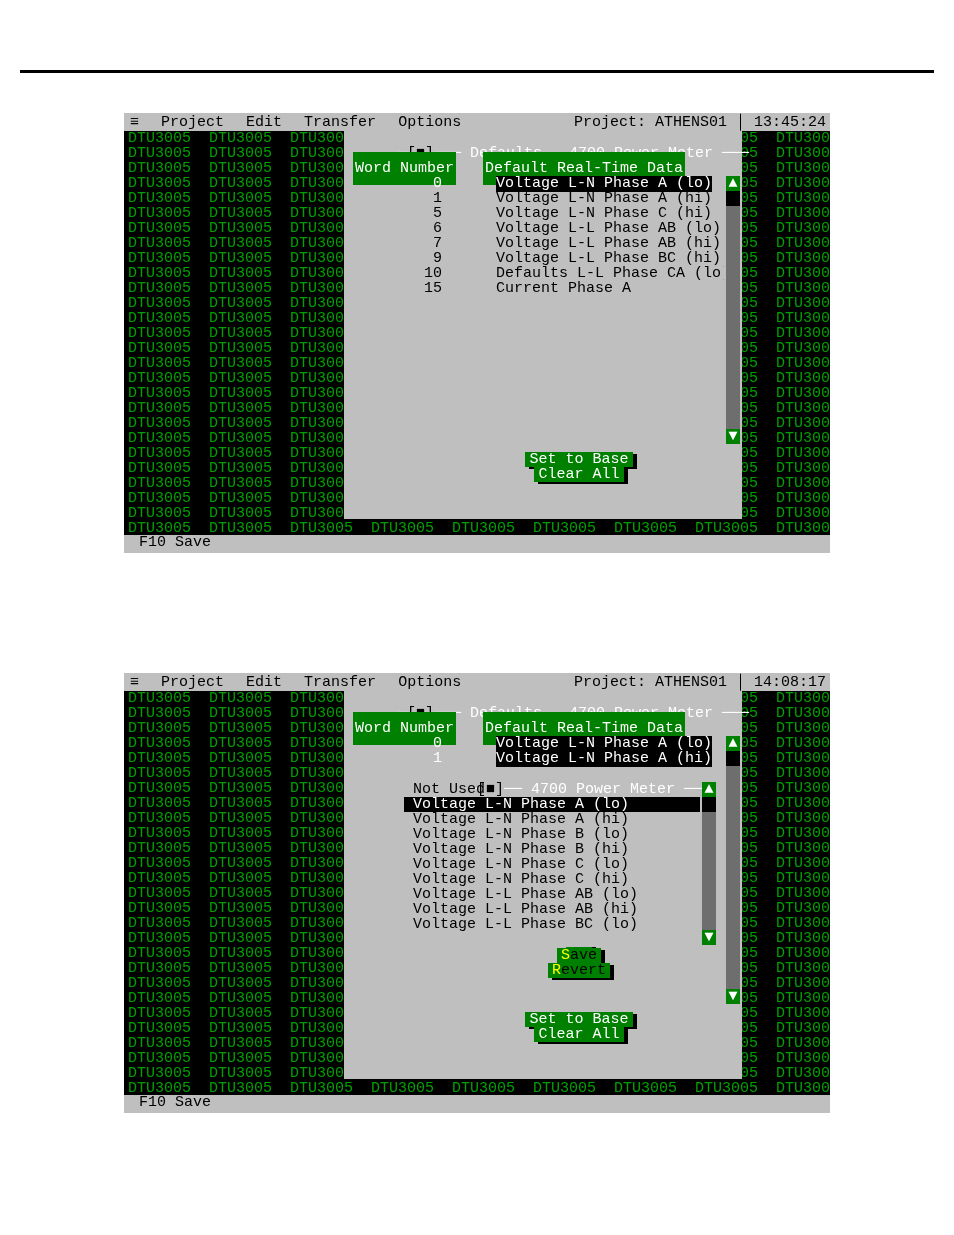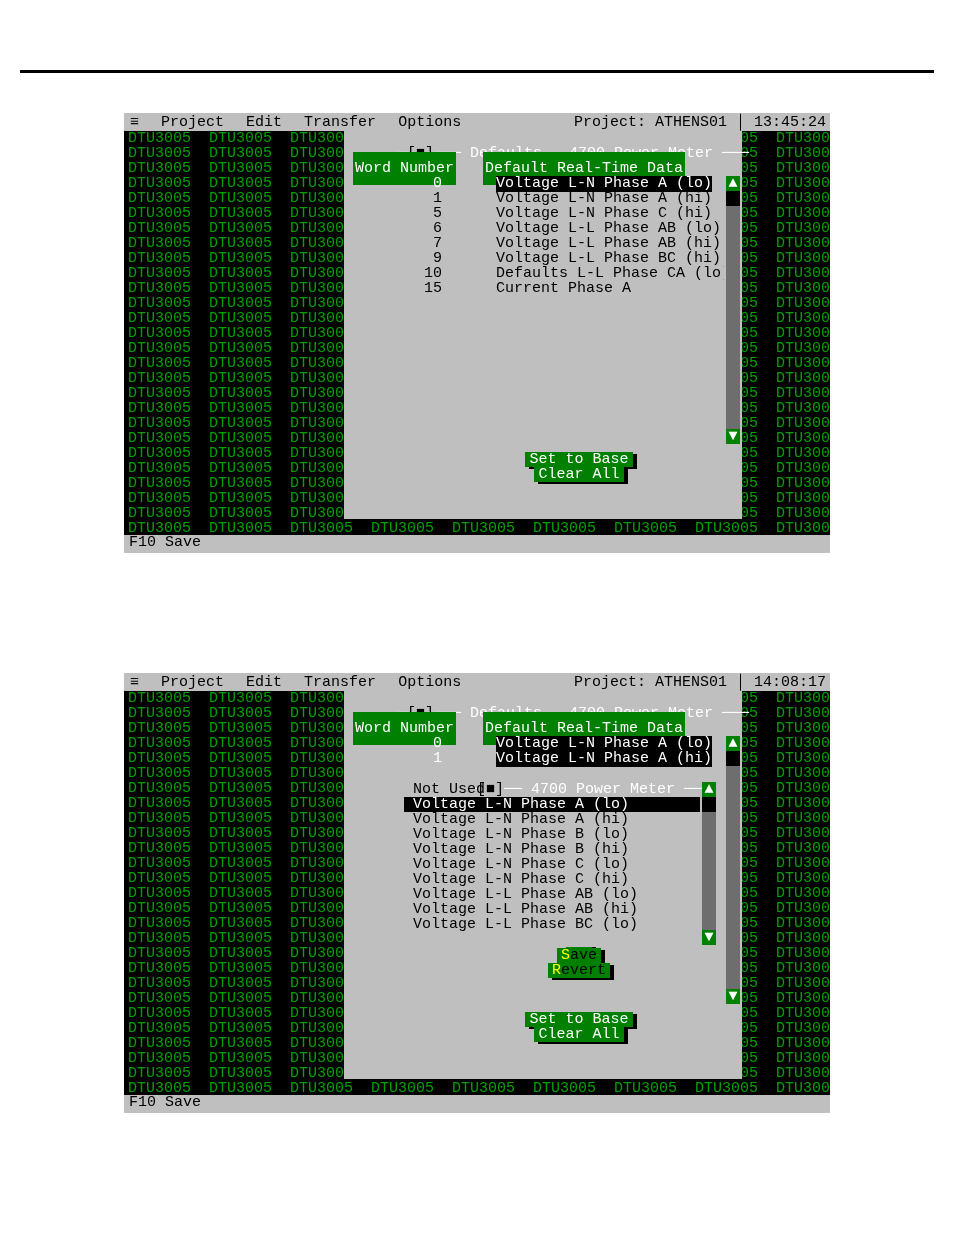--- a/index.html
+++ b/index.html
@@ -35,21 +35,21 @@
   .btn.sel{background:#008000;color:#fff}
   .btn .hot{color:#ff0}
   .scroll{position:absolute;right:2px;top:45px;bottom:75px;width:14px;
           background:#6e6e6e}
   .scroll .arr{position:absolute;left:0;width:14px;height:15px;background:#008000;
                color:#fff;text-align:center}
   .scroll .arr.up{top:0}
   .scroll .arr.dn{bottom:0}
   .scroll .thumb{position:absolute;left:0;width:14px;height:15px;top:15px;background:#000}
   .status{position:absolute;left:0;right:0;bottom:0;height:18px;background:#bfbfbf;
-          color:#000;padding:0 5px;white-space:pre;box-sizing:border-box}
+          color:#000;padding:0 15px;white-space:pre;box-sizing:border-box}
   
   .inner{position:absolute;left:274px;top:94px;width:320px;height:180px;
          background:#bfbfbf;color:#000}
   .inner .ititle{position:absolute;left:0;right:0;top:0;text-align:center;color:#fff;
                  white-space:pre}
   .inner .ititle .cbox{color:#000}
   .inner .ilist{position:absolute;left:6px;right:18px;top:15px;bottom:2px}
   .inner .irow{white-space:pre}
   .inner .irow.sel{background:#000;color:#fff}
   .inner .isc{position:absolute;right:2px;top:15px;bottom:2px;width:14px;background:#6e6e6e}

